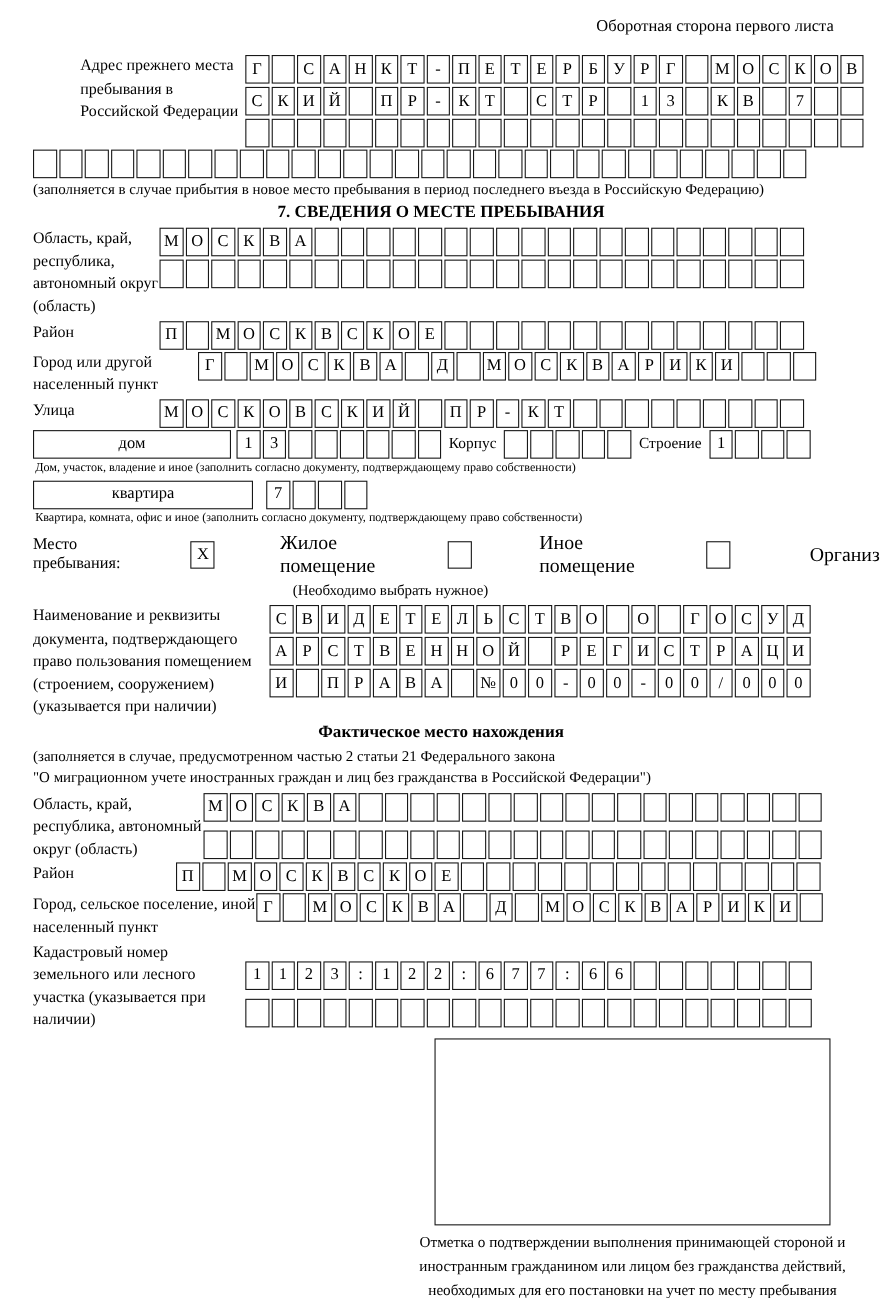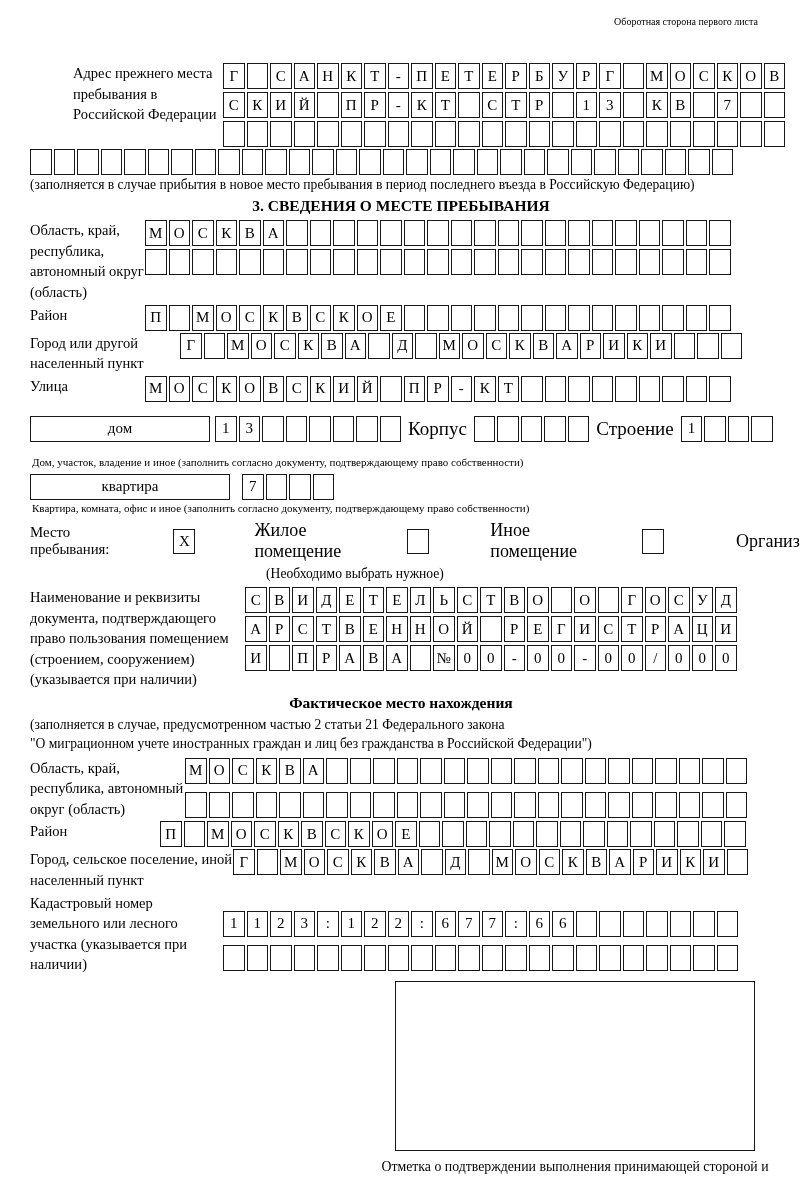--- a/index.html
+++ b/index.html
@@ -1,18 +1,18 @@
 <!DOCTYPE html>
 <html><head>
 <meta charset="utf-8">
 <style>
   html,body{margin:0;padding:0;background:#fff;}
   body{width:800px;height:1180px;overflow:hidden;font-family:"Liberation Serif",serif;color:#000;}
   .page{box-sizing:border-box;width:800px;padding:16px 28px 0 30px;}
-  .header-note{text-align:right;font-size:10px;padding-right:14px;margin-bottom:36px;}
+  .header-note{text-align:right;font-size:15px;padding-right:14px;margin-bottom:17px;}
   .frow{display:flex;align-items:flex-start;margin-bottom:2px;}
   .frow.ac{align-items:center;}
   .flabel{flex:none;font-size:14.5px;line-height:1.42;}
   .w-prev{width:150px;margin-left:43px;}
   .w115{width:115px;}
   .w150{width:150px;}
   .w215{width:215px;}
   .w155{width:155px;}
   .w130{width:130px;}
   .w203{width:203px;}
@@ -22,21 +22,21 @@
   .gap8{gap:8px;}
   .cell{box-sizing:border-box;flex:none;width:21.5px;height:26px;border:1.6px solid #181818;
         display:flex;align-items:center;justify-content:center;font-size:15px;line-height:1;}
   .cnote{text-align:left;font-size:13.6px;line-height:1.2;margin:2px 0 3px 0;}
   .lnote{font-size:11px;line-height:1.2;margin:2px 0 5px 2px;}
   .sec-title{text-align:center;font-weight:bold;font-size:15.5px;margin:4px 0 5px 0;}
   .wide-box{box-sizing:border-box;border:1.6px solid #181818;height:26px;display:flex;
             align-items:center;justify-content:center;font-size:15px;flex:none;}
   .dom-box{width:180px;}
   .kv-box{width:200px;}
-  .inline-label{font-size:19px;margin:14px 7px;flex:none;}
+  .inline-label{font-size:14px;margin:3px 7px;flex:none;}
   .ml5{margin-left:5px;}
   .ml12{margin-left:12px;}
   .checkbox{box-sizing:border-box;width:22px;height:25px;border:1.6px solid #181818;flex:none;
             display:flex;align-items:center;justify-content:center;font-size:15px;}
   .stay-label{font-size:14.8px;}
   .opt-label{font-size:18px;}
   .choose-note{width:430px;margin:2px 0 5px 110px;text-align:center;font-size:13.6px;}
   .mb4{margin-bottom:4px;gap:48px;}
   .stamp{box-sizing:border-box;width:360px;height:170px;border:1.6px solid #181818;margin:6px 0 0 365px;}
   .stamp-cap{width:440px;margin:5px 0 0 325px;text-align:center;font-size:13.8px;line-height:1.55;}
@@ -159,21 +159,21 @@
       <span class="cell"></span>
       <span class="cell"></span>
       <span class="cell"></span>
       <span class="cell"></span>
       <span class="cell"></span>
       <span class="cell"></span>
       <span class="cell"></span>
     </div>
   <div class="cnote">(заполняется в случае прибытия в новое место пребывания в период последнего въезда в Российскую Федерацию)</div>
 
-  <div class="sec-title">3. СВЕДЕНИЯ О МЕСТЕ ПРЕБЫВАНИЯ</div>
+  <div class="sec-title">7. СВЕДЕНИЯ О МЕСТЕ ПРЕБЫВАНИЯ</div>
 
   <div class="frow">
     <div class="flabel w115">Область, край, республика, автономный округ (область)</div>
     <div class="cells-col">
       <div class="cells">
           <span class="cell">М</span>
           <span class="cell">О</span>
           <span class="cell">С</span>
           <span class="cell">К</span>
           <span class="cell">В</span>

